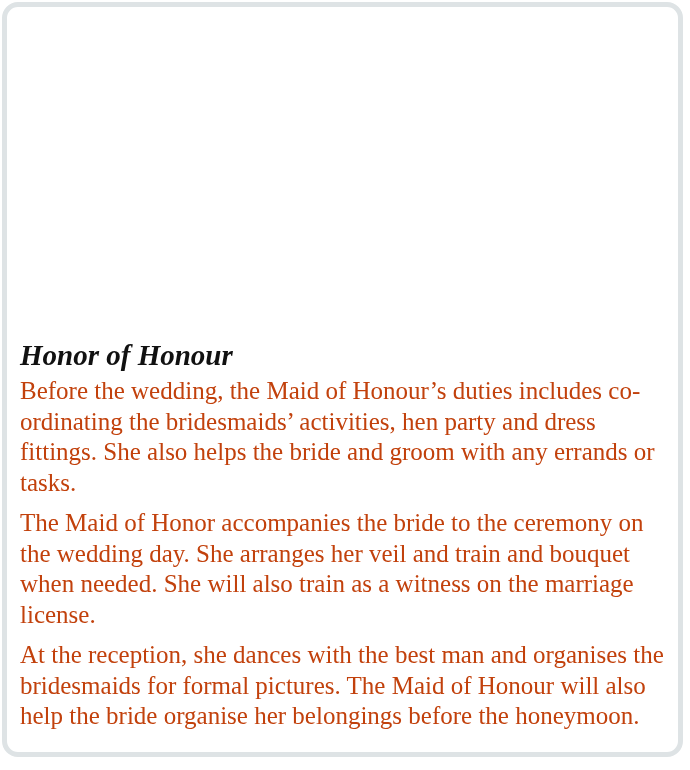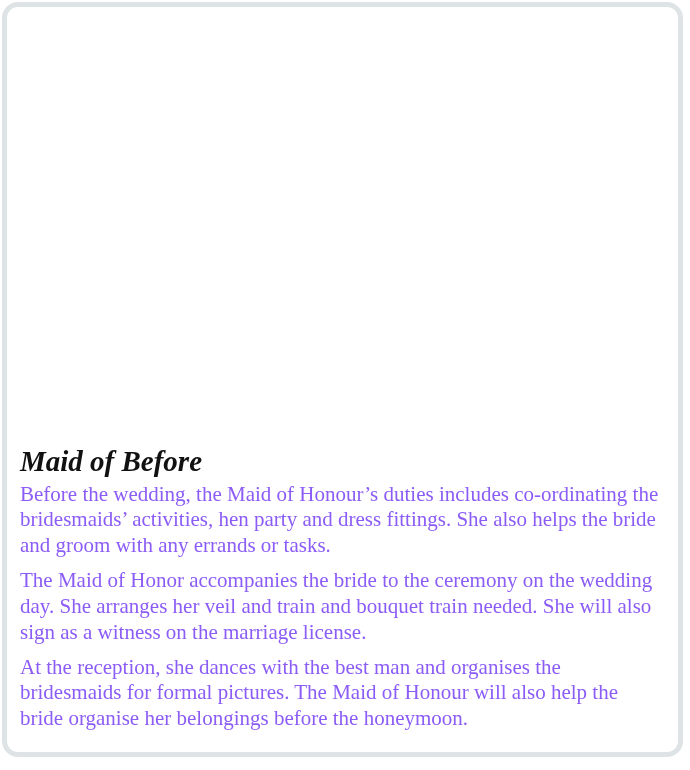--- a/index.html
+++ b/index.html
@@ -66,49 +66,49 @@
     font-weight: bold;
     font-style: italic;
     line-height: 1.12;
     color: #111111;
     letter-spacing: 0px;
   }
 
   .article-paragraph {
     margin: 0 0 9px 0;
     font-family: "Liberation Serif", "DejaVu Serif", serif;
-    font-size: 21px;
+    font-size: 25px;
     font-weight: normal;
     font-style: normal;
     line-height: 1.23;
-    color: #8b5cf6;
+    color: #c2410c;
     text-align: left;
   }
 
   .article-paragraph:last-child {
     margin-bottom: 16px;
   }
 </style>
 </head>
 <body>
 
 <div class="page">
 
   <div class="card">
     <div class="card-body">
 
       <div class="blank-area"></div>
 
       <article class="article">
 
-        <h1 class="article-title">Maid of Before</h1>
+        <h1 class="article-title">Honor of Honour</h1>
 
         <p class="article-paragraph">Before the wedding, the Maid of Honour’s duties includes co-ordinating the bridesmaids’ activities, hen party and dress fittings. She also helps the bride and groom with any errands or tasks.</p>
 
-        <p class="article-paragraph">The Maid of Honor accompanies the bride to the ceremony on the wedding day. She arranges her veil and train and bouquet train needed. She will also sign as a witness on the marriage license.</p>
+        <p class="article-paragraph">The Maid of Honor accompanies the bride to the ceremony on the wedding day. She arranges her veil and train and bouquet when needed. She will also train as a witness on the marriage license.</p>
 
         <p class="article-paragraph">At the reception, she dances with the best man and organises the bridesmaids for formal pictures. The Maid of Honour will also help the bride organise her belongings before the honeymoon.</p>
 
       </article>
 
     </div>
   </div>
 
 </div>
 

